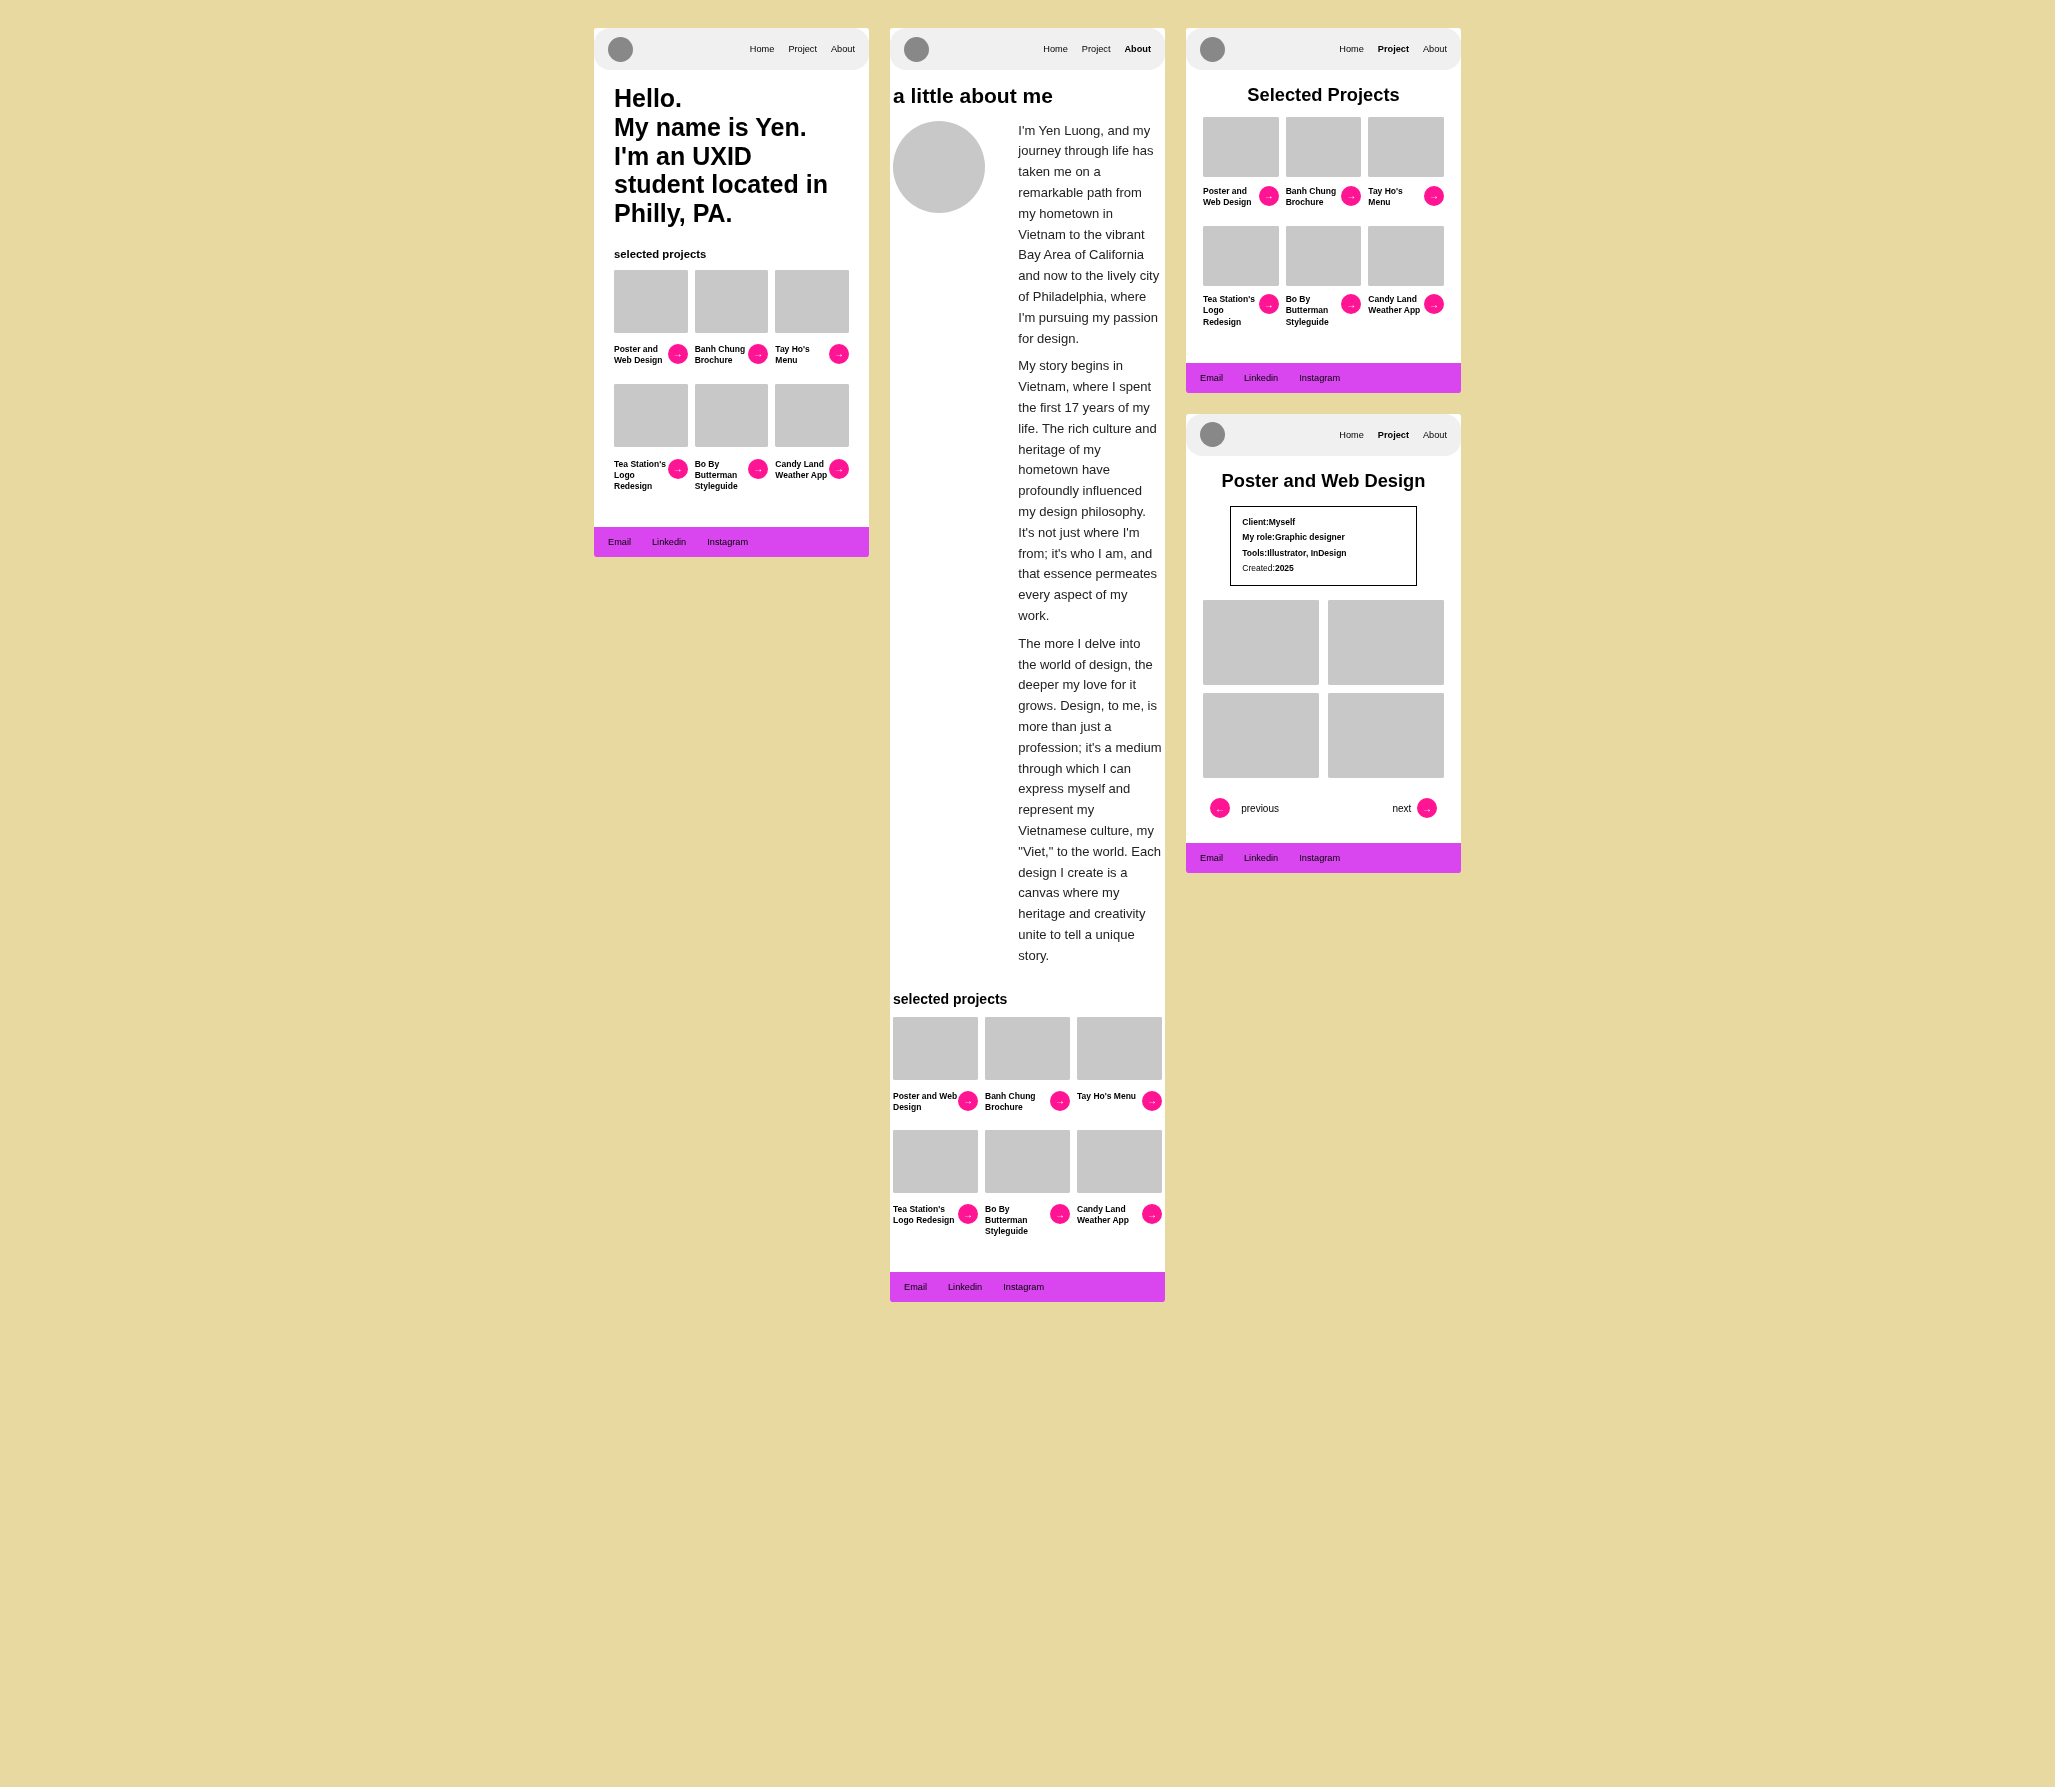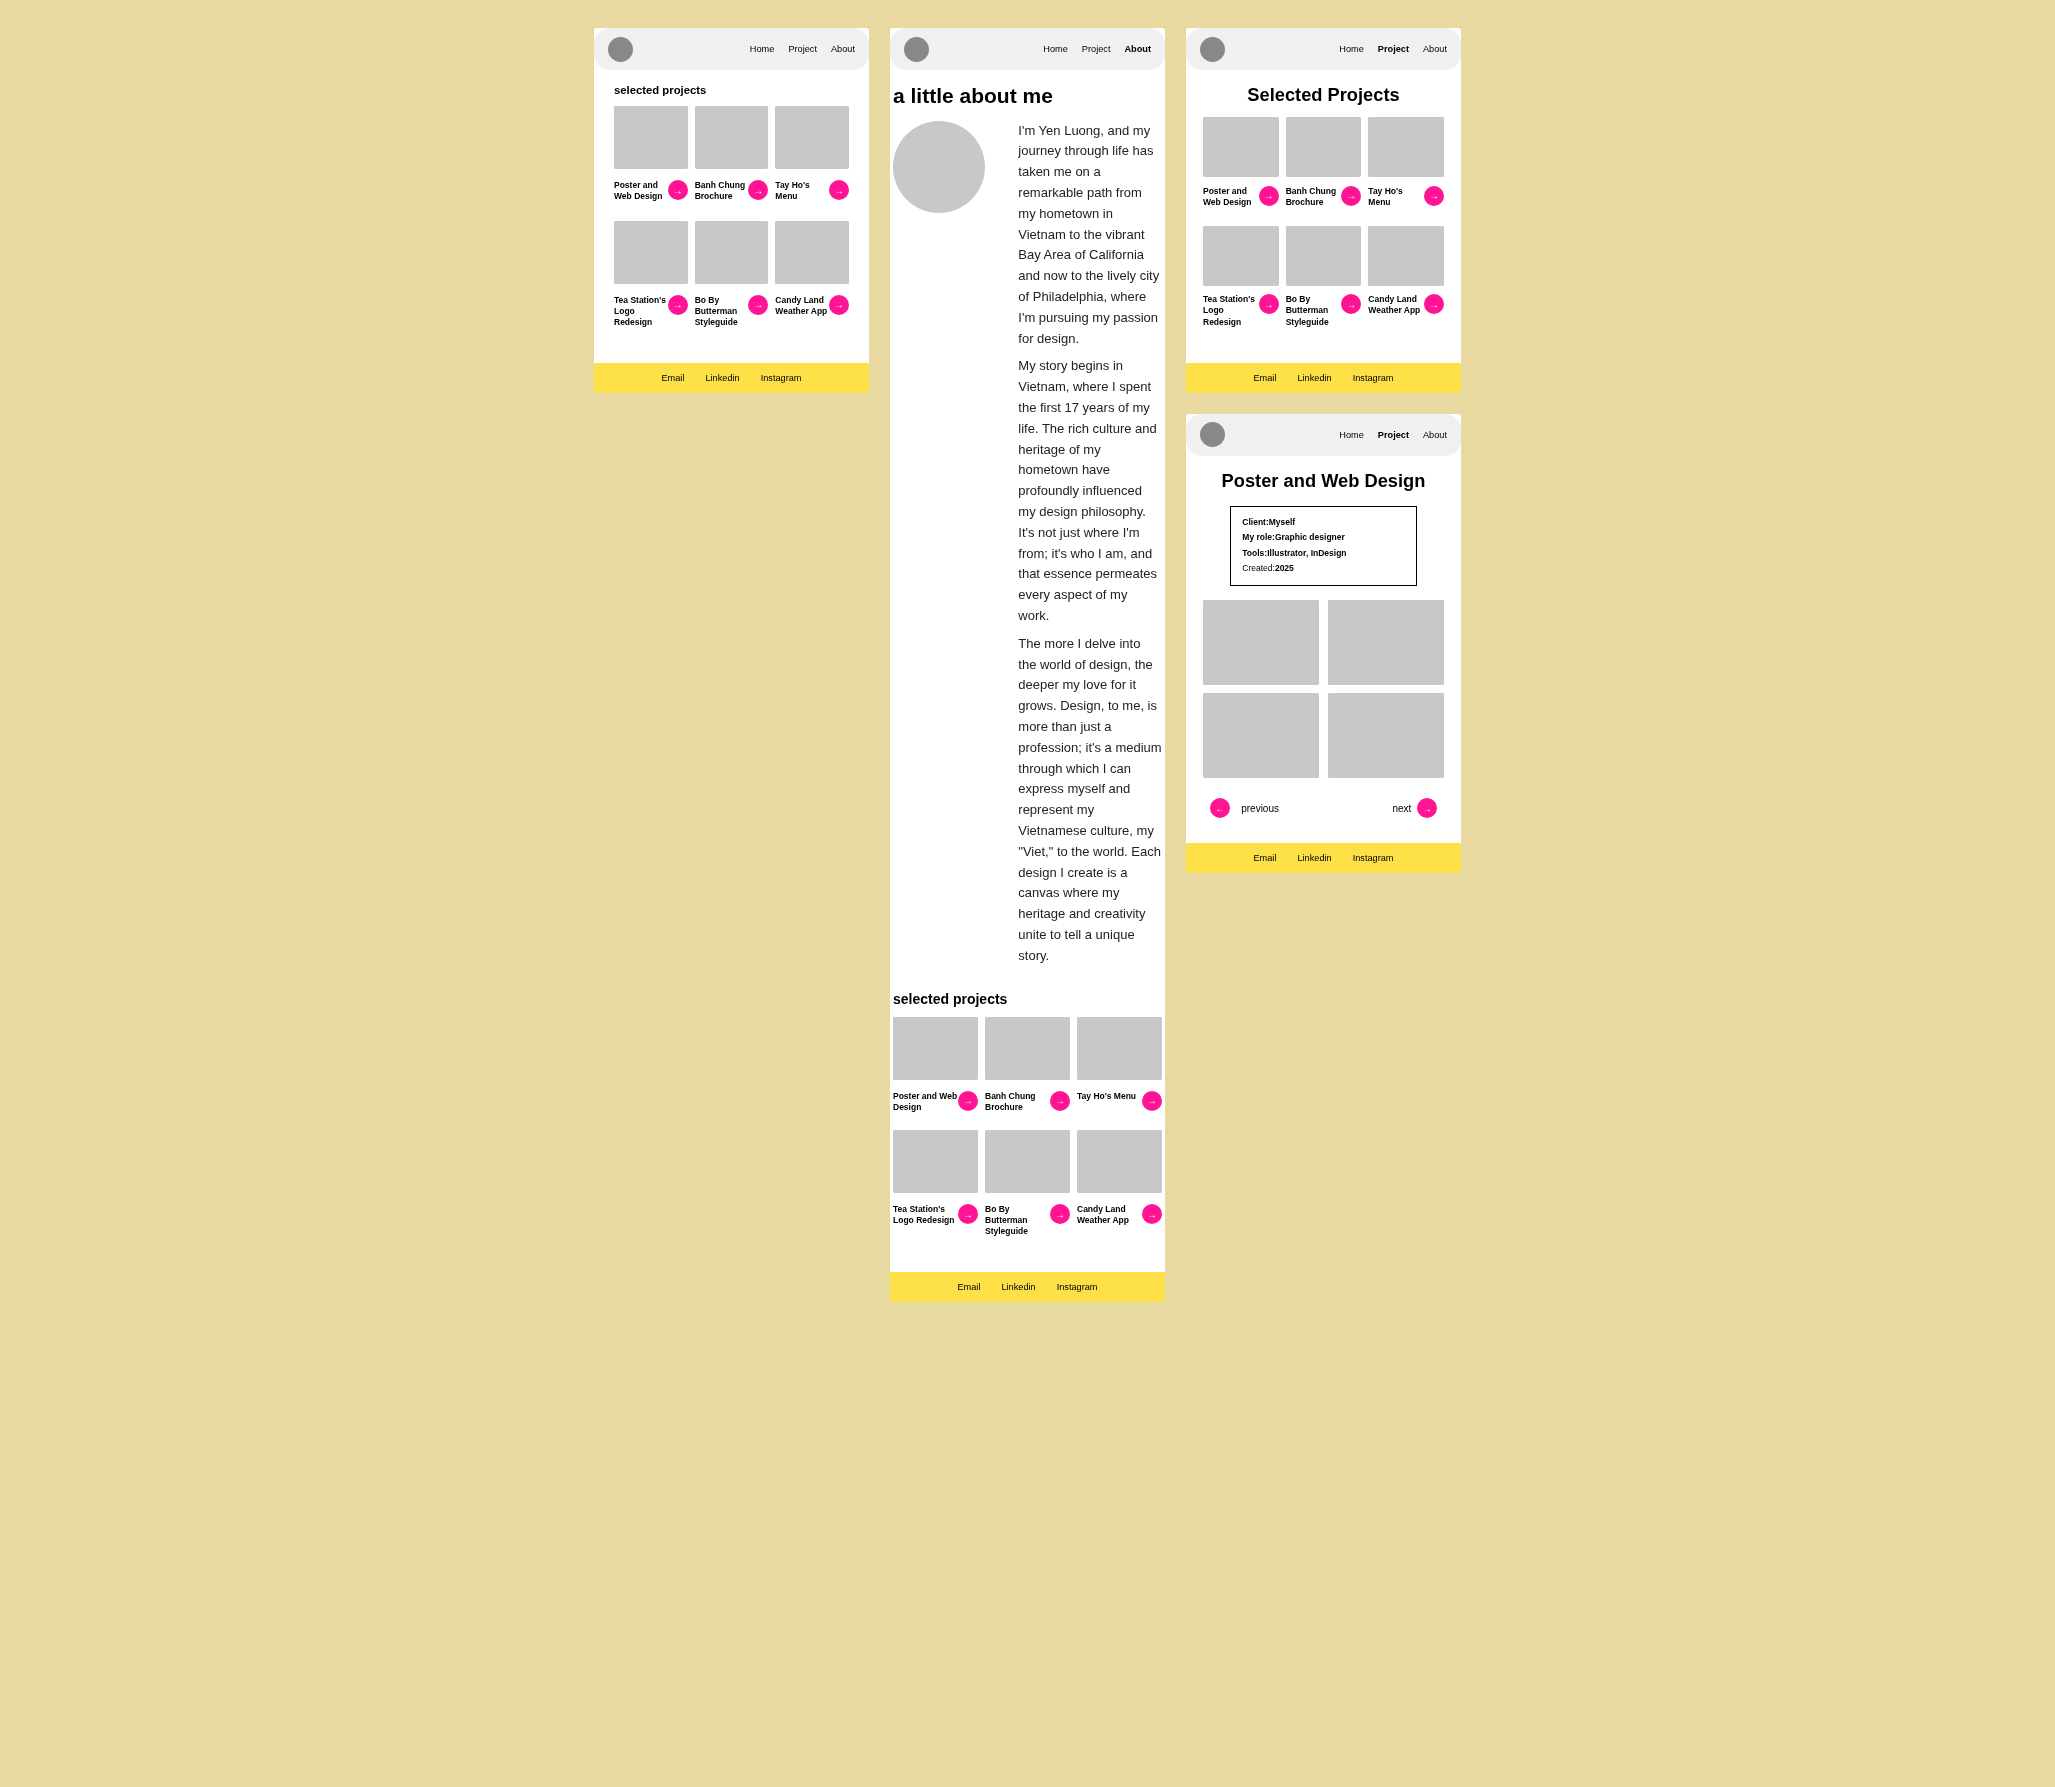--- a/index.html
+++ b/index.html
@@ -46,24 +46,23 @@
     .nav-link {
       font-size: 9.2px;
       color: #000;
       text-decoration: none;
       cursor: pointer;
     }
     .nav-link.bold { font-weight: bold; }
 
     
     .footer {
-      background: #fde047;
+      background: #d946ef;
       padding: 10px 14px;
       display: flex;
-      justify-content: center;
       gap: 21px;
     }
     .footer-link {
       font-size: 9.2px;
       color: #000;
       cursor: pointer;
     }
 
     
     .img-placeholder {
@@ -265,20 +264,23 @@
       <div class="nav">
         <div class="nav-logo"></div>
         <div class="nav-links">
           <span class="nav-link">Home</span>
           <span class="nav-link">Project</span>
           <span class="nav-link">About</span>
         </div>
       </div>
 
       <div class="content">
+        <div class="hero-text">
+          Hello.<br>My name is Yen.<br>I'm an UXID student located in Philly, PA.
+        </div>
 
         <div class="section-title">selected projects</div>
 
         <div class="project-grid">
           <div class="project-cell">
             <div class="img-placeholder"></div>
           </div>
           <div class="project-cell">
             <div class="img-placeholder"></div>
           </div>

